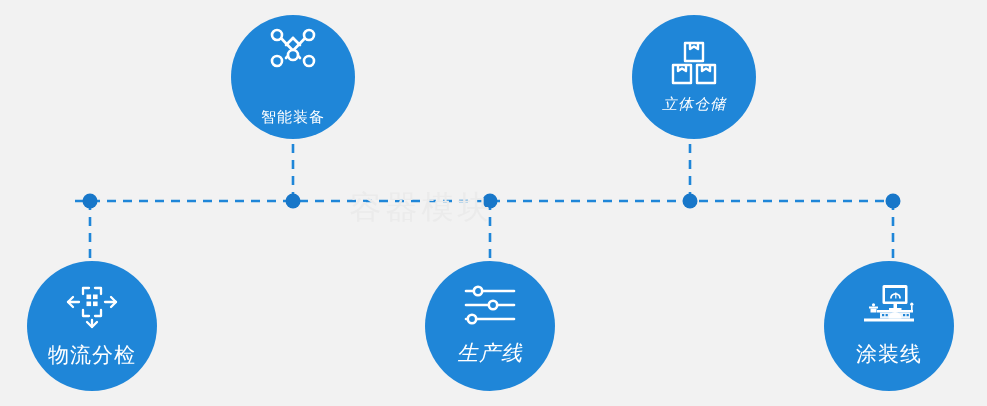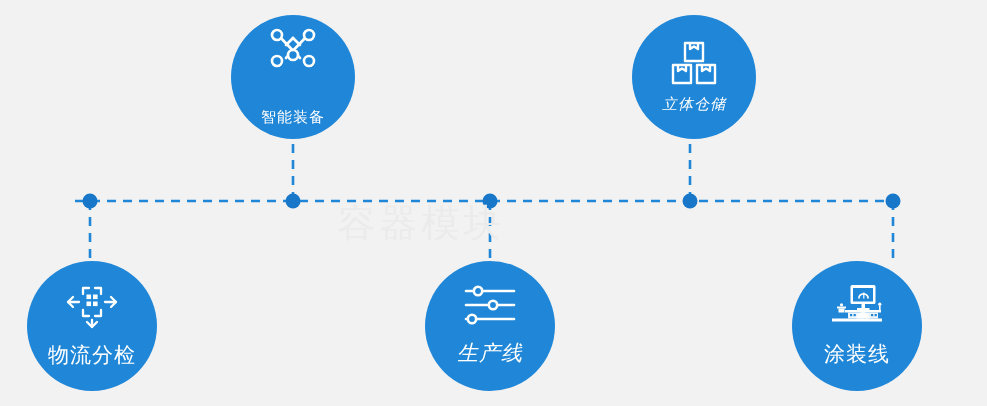--- a/index.html
+++ b/index.html
@@ -13,27 +13,26 @@
     font-family: "Liberation Sans", sans-serif;
     position: relative;
   }
   #diagram { position: absolute; left: 0; top: 0; width: 987px; height: 406px; }
 
   .watermark {
     position: absolute;
     left: 0; top: 186px;
     width: 843px;
     text-align: center;
-    font-size: 38px;
+    font-size: 32px;
     letter-spacing: 4px;
     color: #ebebeb;
     font-family: "DejaVu Sans", sans-serif;
     user-select: none;
     z-index: 1;
-    margin-top: 12px;
   }
 
   .node {
     position: absolute;
     border-radius: 50%;
     background: #1f86d8;
     display: flex;
     flex-direction: column;
     align-items: center;
     justify-content: center;
@@ -57,21 +56,21 @@
 
   
   .node.bot { width: 130px; height: 130px; }
   .node.bot .glyph { margin-bottom: 12px; }
   .node.bot .label { font-size: 21px; letter-spacing: 1px; }
 
   .node-smart-equipment { left: 231px; top: 15px; gap: 28px; }
   .node-warehouse       { left: 632px; top: 15px; font-style: italic; }
   .node-logistics       { left: 27px;  top: 261px; }
   .node-production      { left: 425px; top: 261px; font-style: italic; }
-  .node-painting        { left: 792px; top: 261px; align-items: center; }
+  .node-painting        { left: 824px; top: 261px; align-items: center; }
 </style>
 </head>
 <body>
 
 <svg id="diagram" viewBox="0 0 987 406" xmlns="http://www.w3.org/2000/svg">
 
   <line x1="75" y1="201" x2="900" y2="201" stroke="#1f86d8" stroke-width="2.6" stroke-dasharray="9 7"></line>
 
   <line x1="293" y1="201" x2="293" y2="139" stroke="#1f86d8" stroke-width="2.6" stroke-dasharray="9 7"></line>
   <line x1="690" y1="201" x2="690" y2="139" stroke="#1f86d8" stroke-width="2.6" stroke-dasharray="9 7"></line>

